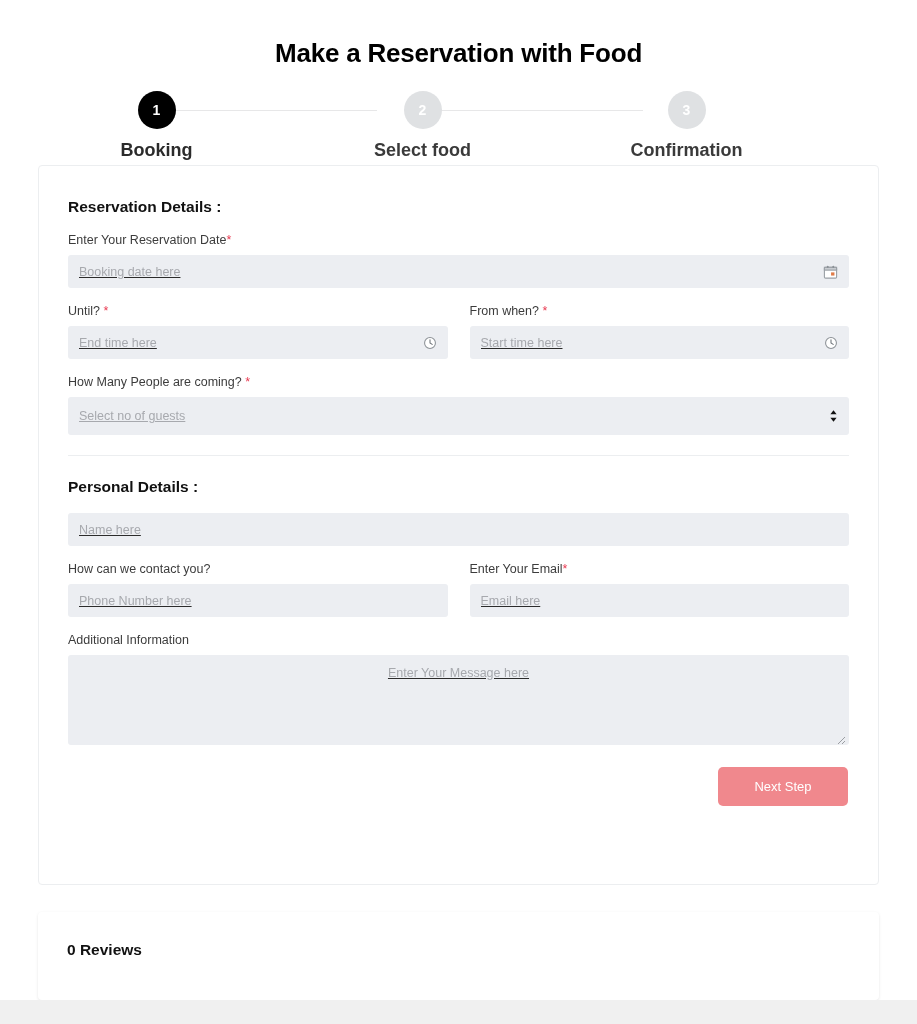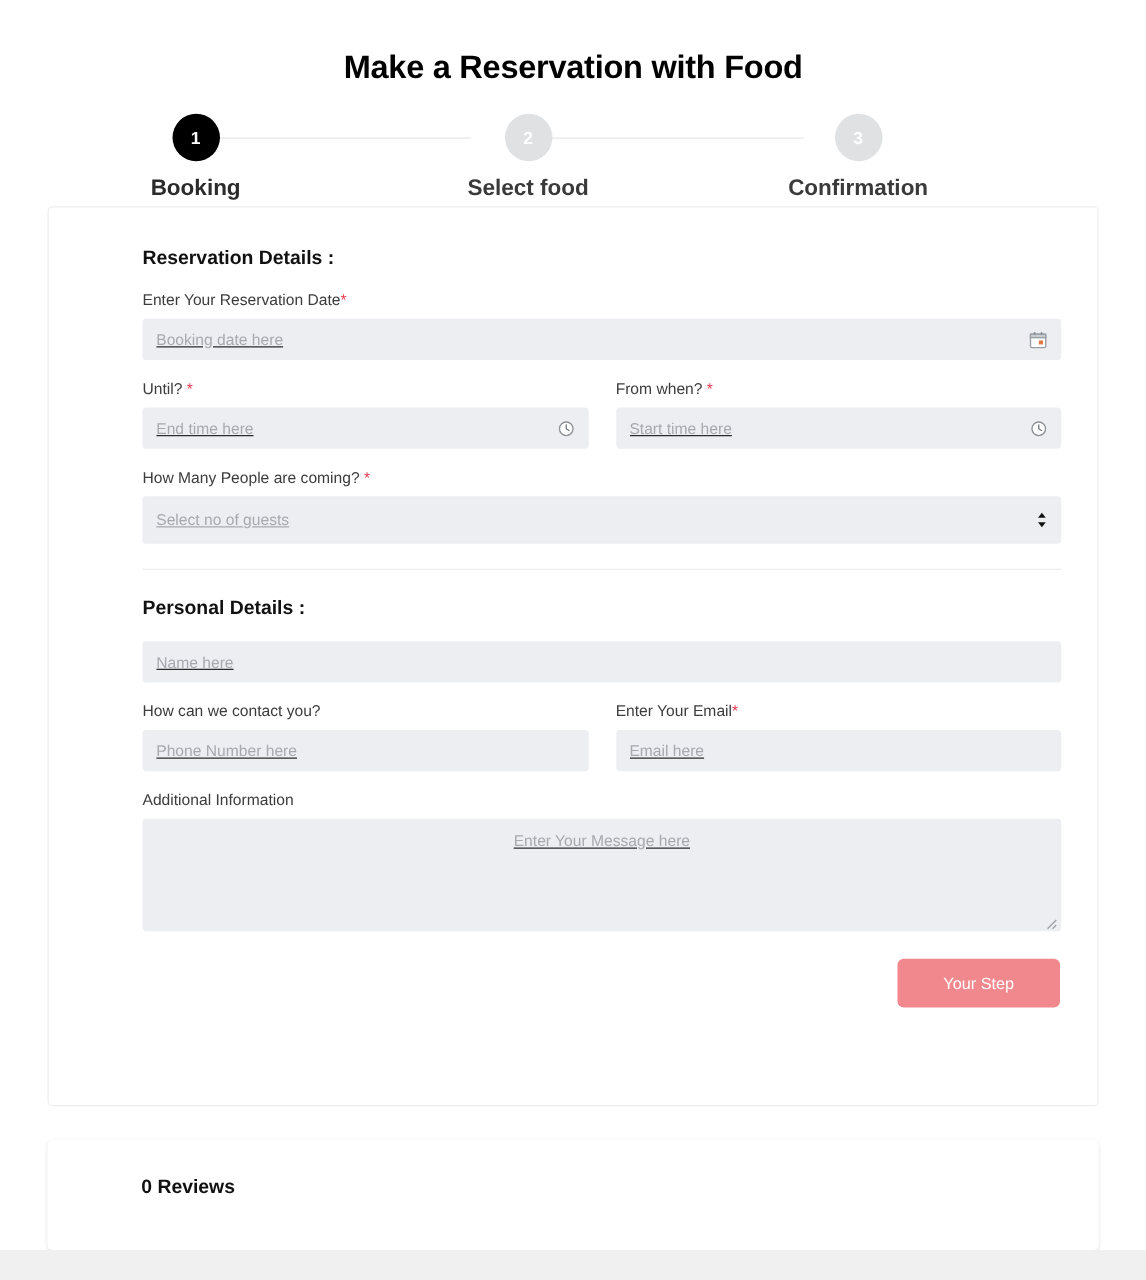--- a/index.html
+++ b/index.html
@@ -83,21 +83,20 @@
   .step.inactive .step-label { color: #3a3a3a; }
 
   
   .card {
     position: absolute;
     left: 38px;
     width: 841px;
     background: #ffffff;
     border: 1px solid #eceef0;
     border-radius: 4px;
-    padding-left: 46px;
   }
   .card.booking { top: 165px; height: 720px; }
   .card.reviews {
     top: 912px;
     height: 88px;
     border: none;
     box-shadow: 0 1px 3px rgba(0,0,0,0.10);
   }
 
   .card-inner { padding: 32px 29px 0 29px; }
@@ -332,21 +331,21 @@
           <textarea class="control textarea-ctl" placeholder="Enter Your Message here" style=""></textarea>
           <span class="resize-grip">
             <svg width="11" height="11" viewBox="0 0 11 11" fill="none">
               <path d="M10 3 3 10M10 7l-3 3" stroke="#9b9ea3" stroke-width="1"></path>
             </svg>
           </span>
         </div>
       </div>
 
       <div class="actions">
-        <button class="next-btn">Your Step</button>
+        <button class="next-btn">Next Step</button>
       </div>
 
     </div>
   </div>
 
   <div class="card reviews">
     <div class="reviews-inner">
       <h2 class="reviews-title">0 Reviews</h2>
     </div>
   </div>

